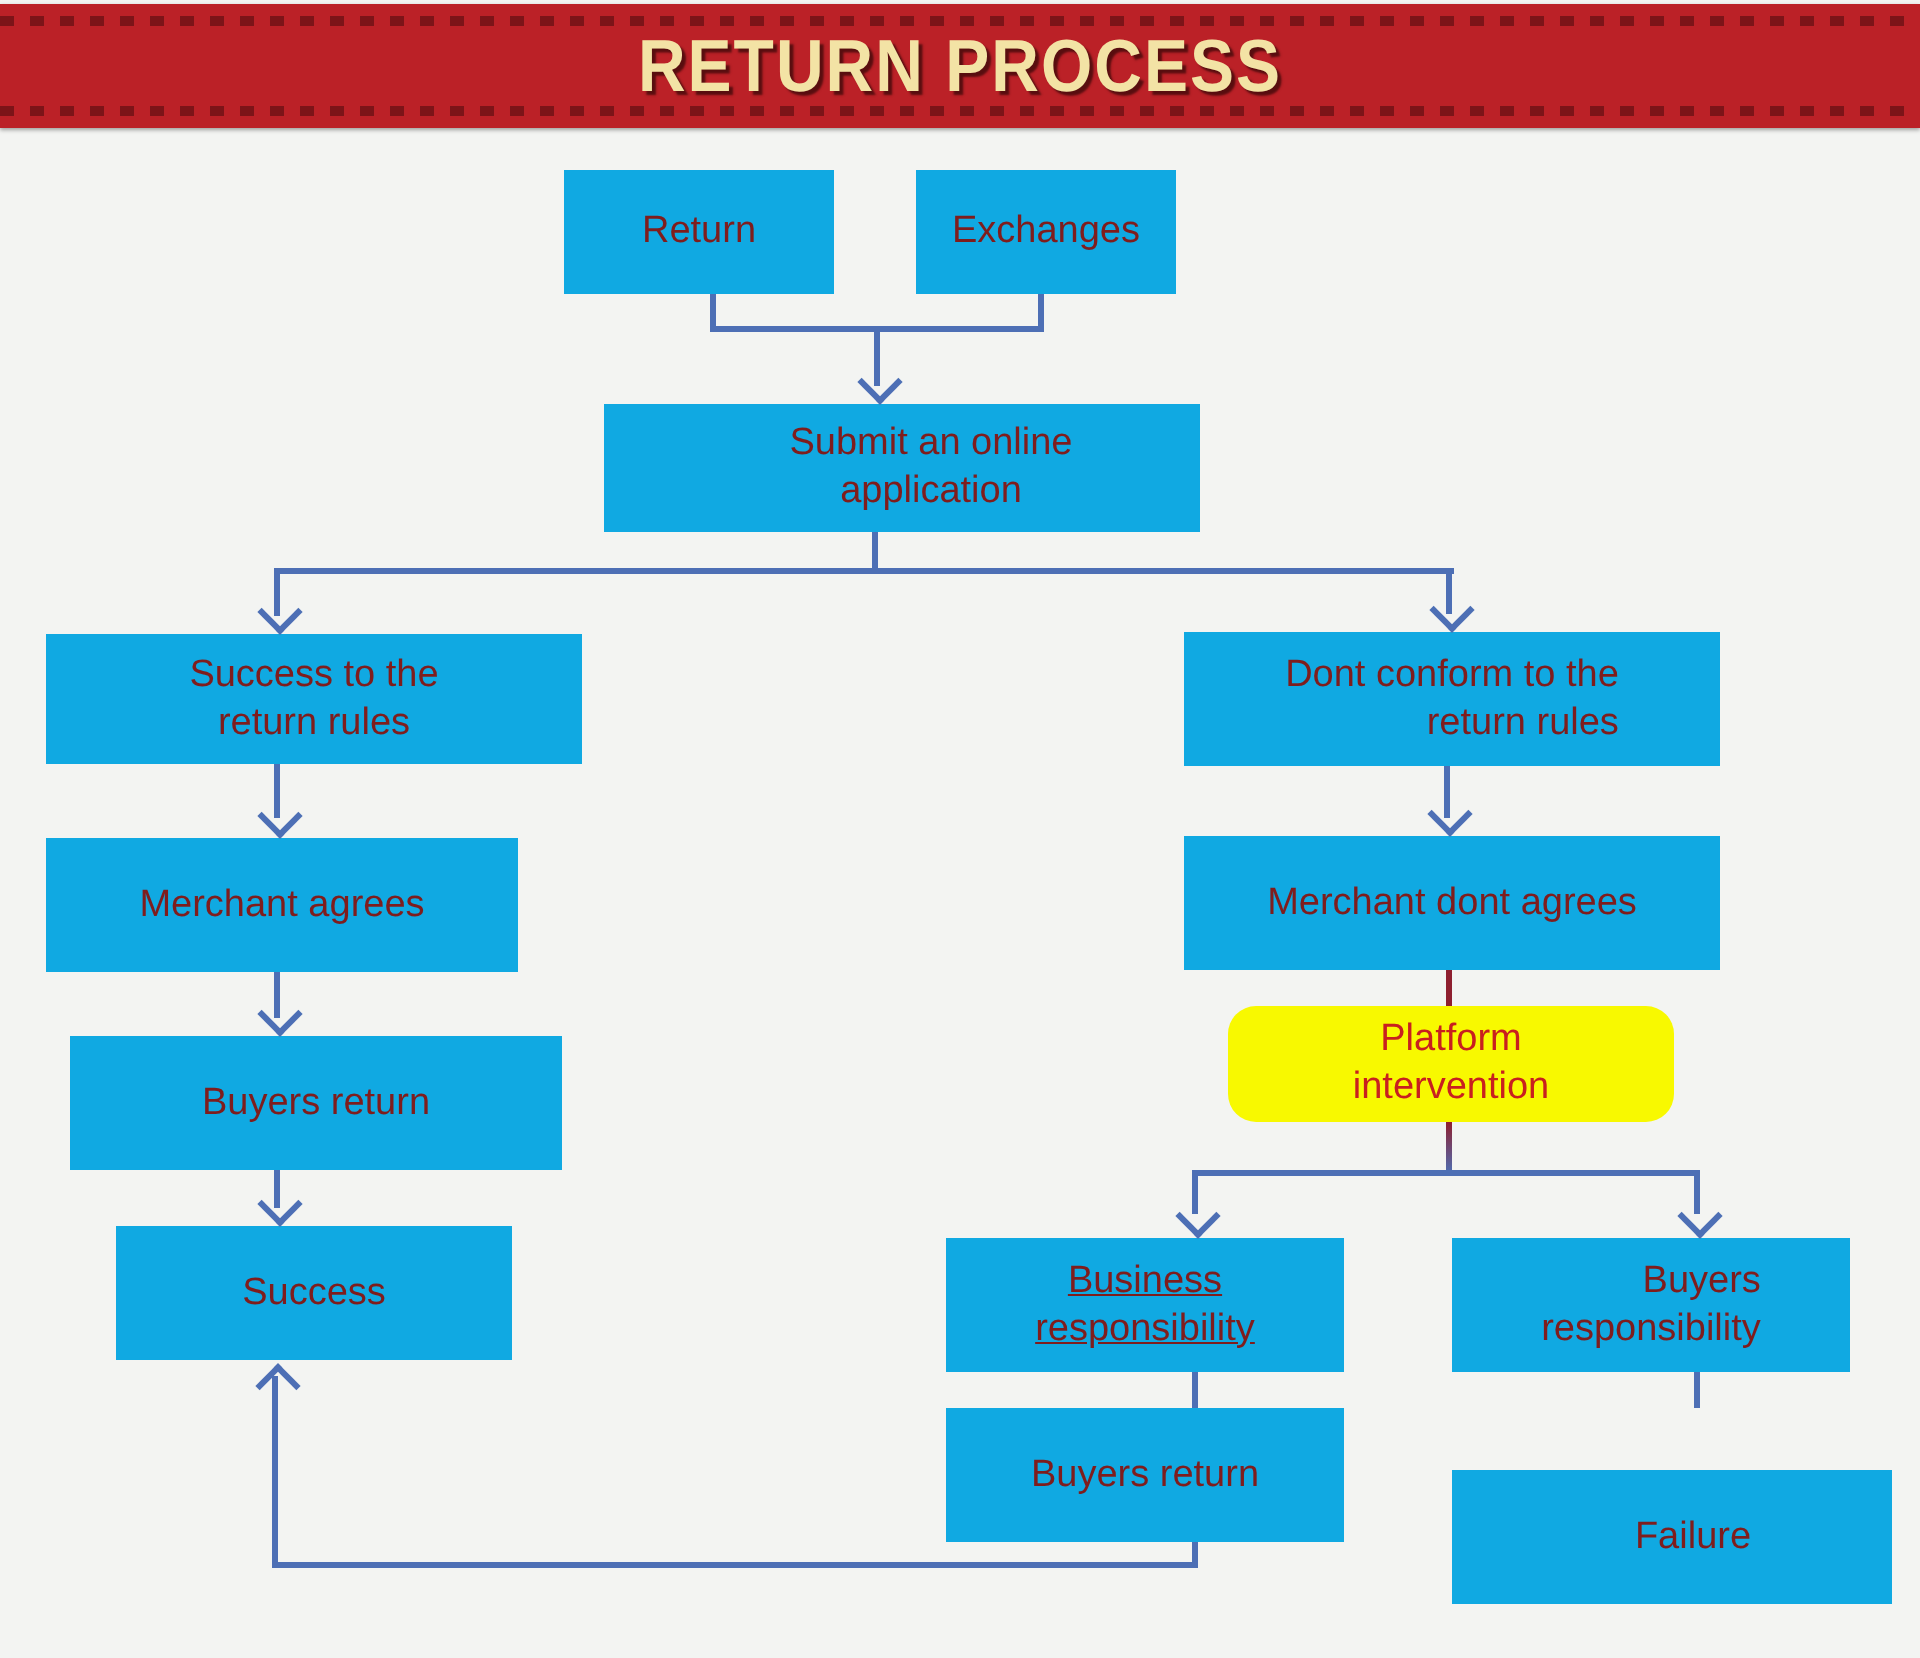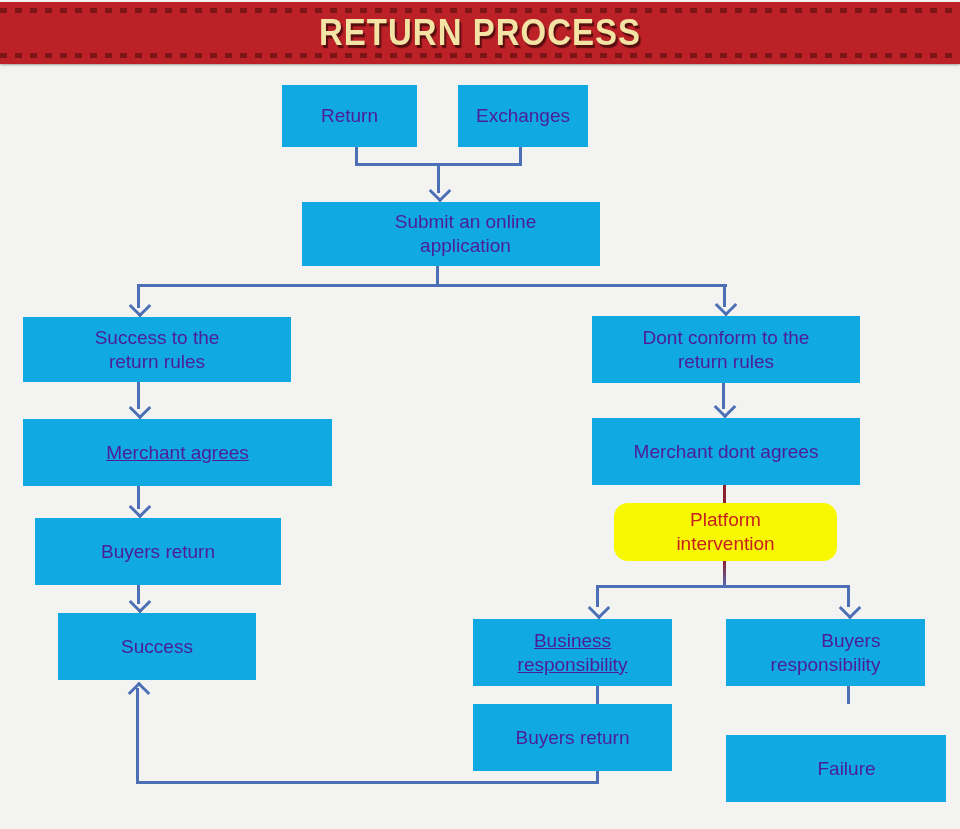--- a/index.html
+++ b/index.html
@@ -31,21 +31,21 @@
     display:flex;align-items:center;justify-content:center;
     color:#f3e3a5;
     font-size:33px;font-weight:800;letter-spacing:1px;
     text-shadow:2px 2px 1px rgba(70,10,12,.85);
     transform:scaleY(1.12);
   }
   
   .node{
     position:absolute;
     background:#10a9e2;
-    color:#4c1d95;
+    color:#7f1d1d;
     display:flex;align-items:center;justify-content:center;
     text-align:center;
     font-size:19px;line-height:1.25;
     white-space:pre-line;
   }
   .node.highlight{
     background:#f8f900;
     color:#c8201f;
     border-radius:14px;
   }
@@ -77,24 +77,24 @@
     <div class="dash bottom"></div>
     <div class="banner-title">RETURN PROCESS</div>
   </div>
 
   <div class="node" style="left:282px;top:85px;width:135px;height:62px;">Return</div>
   <div class="node" style="left:458px;top:85px;width:130px;height:62px;">Exchanges</div>
   <div class="node" style="left:302px;top:202px;width:269px;height:64px;padding-left:29px;">Submit an online
 application</div>
   <div class="node" style="left:23px;top:317px;width:268px;height:65px;">Success to the
 return rules</div>
-  <div class="node" style="left:23px;top:419px;width:309px;height:67px;text-decoration:underline;">Merchant agrees</div>
+  <div class="node" style="left:23px;top:419px;width:236px;height:67px;">Merchant agrees</div>
   <div class="node" style="left:35px;top:518px;width:246px;height:67px;">Buyers return</div>
   <div class="node" style="left:58px;top:613px;width:198px;height:67px;text-align:center;">Success</div>
-  <div class="node" style="left:592px;top:316px;width:268px;height:67px;">Dont conform to the
+  <div class="node" style="left:592px;top:316px;width:268px;height:67px;text-align:right;">Dont conform to the
 return rules</div>
   <div class="node" style="left:592px;top:418px;width:268px;height:67px;">Merchant dont agrees</div>
   <div class="node highlight" style="left:614px;top:503px;width:223px;height:58px;">Platform
 intervention</div>
   <div class="node" style="left:473px;top:619px;width:199px;height:67px;text-decoration:underline;">Business
 responsibility</div>
   <div class="node" style="left:726px;top:619px;width:199px;height:67px;text-align:right;">Buyers
 responsibility</div>
   <div class="node" style="left:473px;top:704px;width:199px;height:67px;">Buyers return</div>
   <div class="node" style="left:726px;top:735px;width:199px;height:67px;padding-left:21px;">Failure</div>

